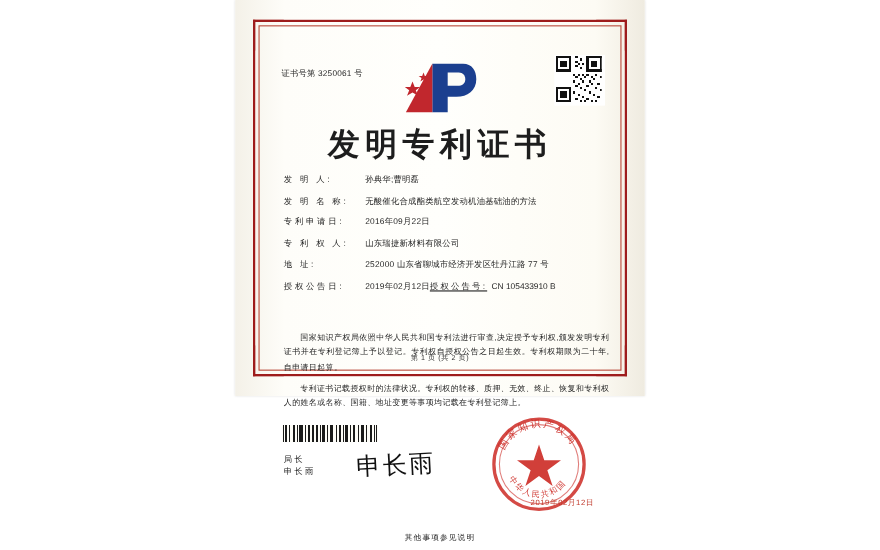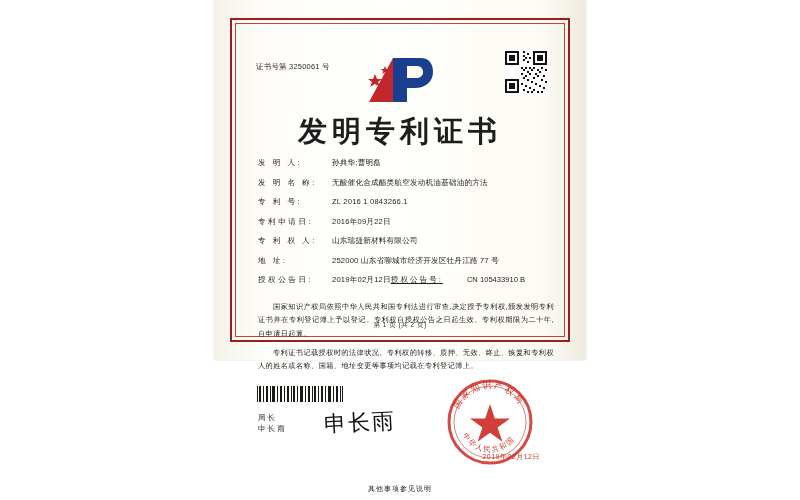--- a/index.html
+++ b/index.html
@@ -123,21 +123,21 @@
   }
   .field-value {
     flex: 1 1 auto;
     letter-spacing: 0.2px;
   }
   .field-row.split .field-value { flex: 0 0 auto; }
   .field-row.split .field-label2 {
     letter-spacing: 2px;
     text-decoration: underline;
   }
-  .field-row.split .field-value2 { margin-left: 24px; }
+  .field-row.split .field-value2 { margin-left: 4px; }
 
   .body-text {
     position: absolute;
     left: 44px;
     right: 32px;
     top: 300px;
     font-size: 7.2px;
     line-height: 1.85;
     color: #232323;
     letter-spacing: 0.4px;
@@ -305,24 +305,20 @@
     <div class="fields">
       <div class="field-row">
         <span class="field-label">发 明 人:</span>
         <span class="field-value">孙典华;曹明磊</span>
       </div>
       <div class="field-row">
         <span class="field-label">发 明 名 称:</span>
         <span class="field-value">无酸催化合成酯类航空发动机油基础油的方法</span>
       </div>
       <div class="field-row">
-        <span class="field-label">专 利 号:</span>
-        <span class="field-value">ZL 2016 1 0843266.1</span>
-      </div>
-      <div class="field-row">
         <span class="field-label">专利申请日:</span>
         <span class="field-value">2016年09月22日</span>
       </div>
       <div class="field-row">
         <span class="field-label">专 利 权 人:</span>
         <span class="field-value">山东瑞捷新材料有限公司</span>
       </div>
       <div class="field-row">
         <span class="field-label">地 址:</span>
         <span class="field-value">252000 山东省聊城市经济开发区牡丹江路 77 号</span>

